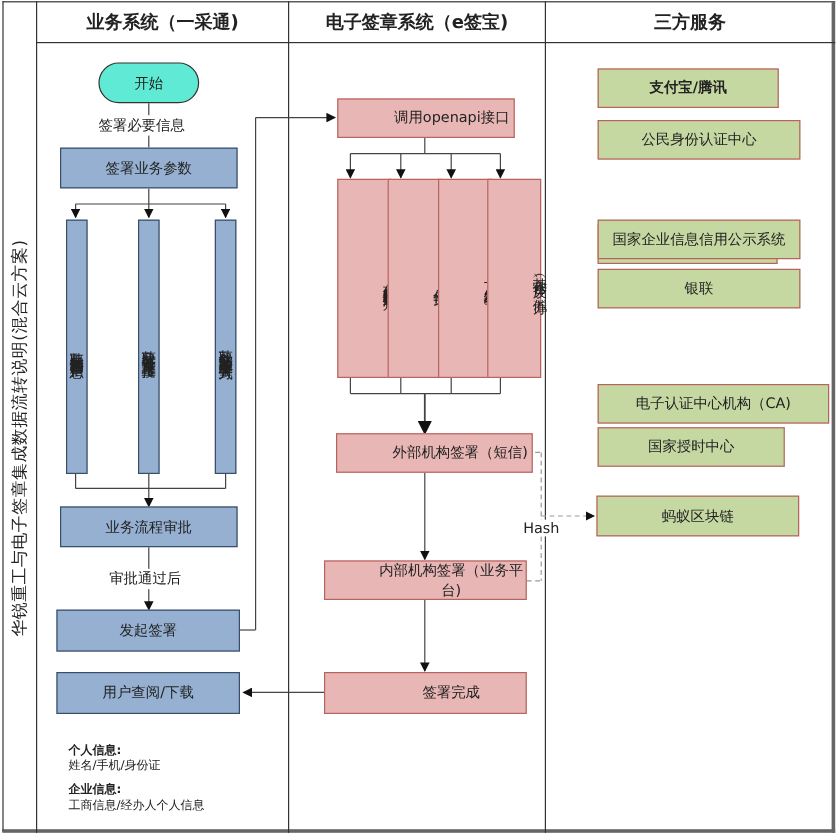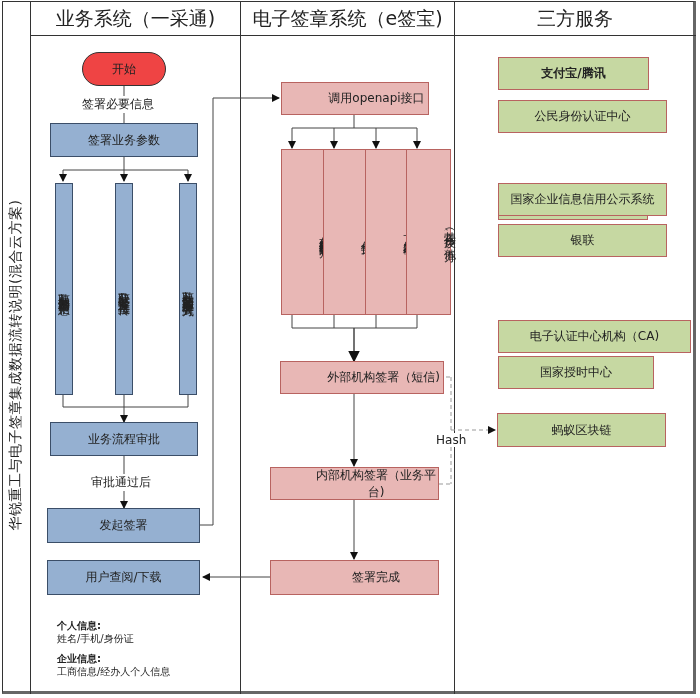--- a/index.html
+++ b/index.html
@@ -1,28 +1,28 @@
 <!DOCTYPE html>
 <html><head>
 <meta charset="utf-8">
 <style>
   html, body { margin:0; padding:0; background:#fff; }
   body { width:700px; height:698px; position:relative; font-family:"DejaVu Sans", "Liberation Sans", sans-serif; color:#222; overflow:hidden; }
   .frame { position:absolute; left:2px; top:1px; width:694px; height:693px; border:1px solid #333; border-right:3px solid #666; border-bottom:3px solid #666; box-sizing:border-box; }
   .vline { position:absolute; top:1px; width:1px; background:#333; }
   .hline { position:absolute; height:1px; background:#333; }
-  .lane-head { position:absolute; top:2px; height:33px; display:flex; align-items:center; justify-content:center; font-size:19px; }
+  .lane-head { position:absolute; top:2px; height:33px; display:flex; align-items:center; justify-content:center; font-size:15px;font-weight:bold; }
   .vtitle { position:absolute; left:2px; top:36px; width:28px; height:658px; display:flex; align-items:center; justify-content:center; }
   .vtitle span { display:block; transform:rotate(-90deg); white-space:nowrap; font-size:14px; letter-spacing:0.5px; }
   .box { position:absolute; box-sizing:border-box; display:flex; align-items:center; justify-content:center; text-align:center; font-size:12px; }
   .blue { background:#95b0d1; border:1.5px solid #3b4e68; }
   .red { background:#e8b7b5; border:1.5px solid #b86360;padding-left:43px; }
   .green { background:#c6d8a2; border:1.5px solid #b86360; }
   .vtext { writing-mode:vertical-rl; text-orientation:upright; font-size:12px; line-height:14px; letter-spacing:1px; }
-  .terminal { position:absolute; left:82px; top:52px; width:84px; height:34px; border:1px solid #333; border-radius:17px; background:#ef4444; display:flex; align-items:center; justify-content:center; font-size:12px; box-sizing:border-box; }
+  .terminal { position:absolute; left:82px; top:52px; width:84px; height:34px; border:1px solid #333; border-radius:17px; background:#5eead4; display:flex; align-items:center; justify-content:center; font-size:12px; box-sizing:border-box; }
   .label { position:absolute; font-size:12px; background:#fff; white-space:nowrap; }
   .note { position:absolute; font-size:10px; line-height:13px; }
   .note b { font-weight:bold; }
   svg.wires { position:absolute; left:0; top:0; }
 </style>
 </head>
 <body>
 
 <div class="frame"></div>
 <div class="vline" style="left:30px;height:693px;"></div>

